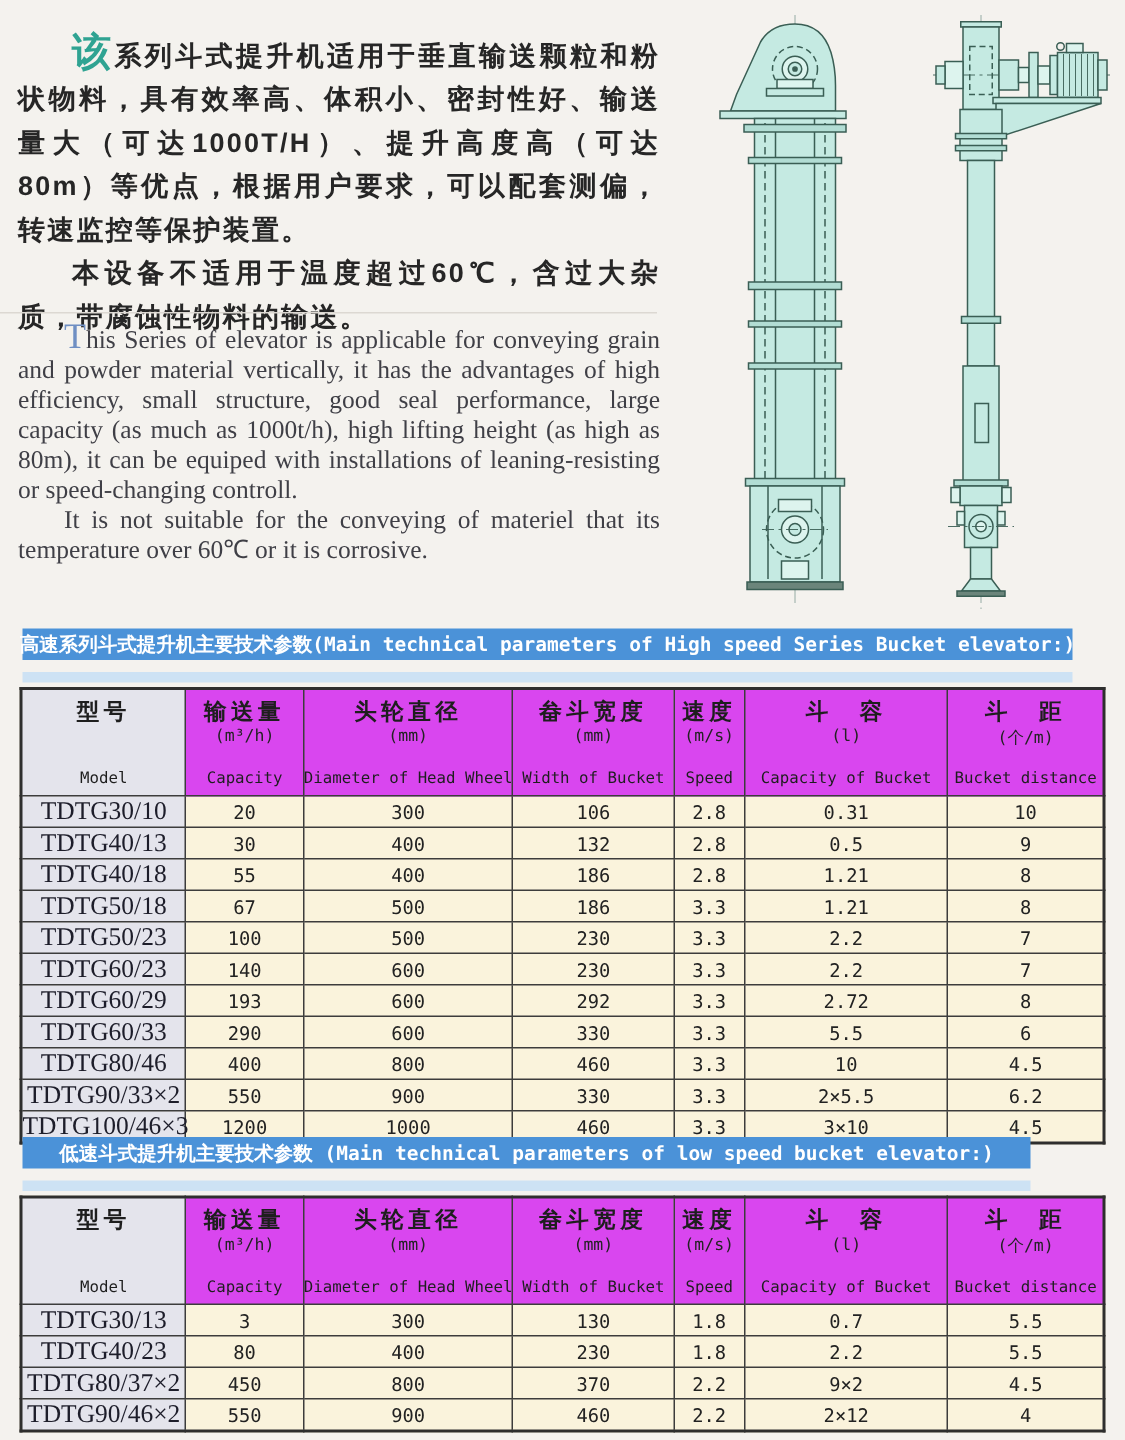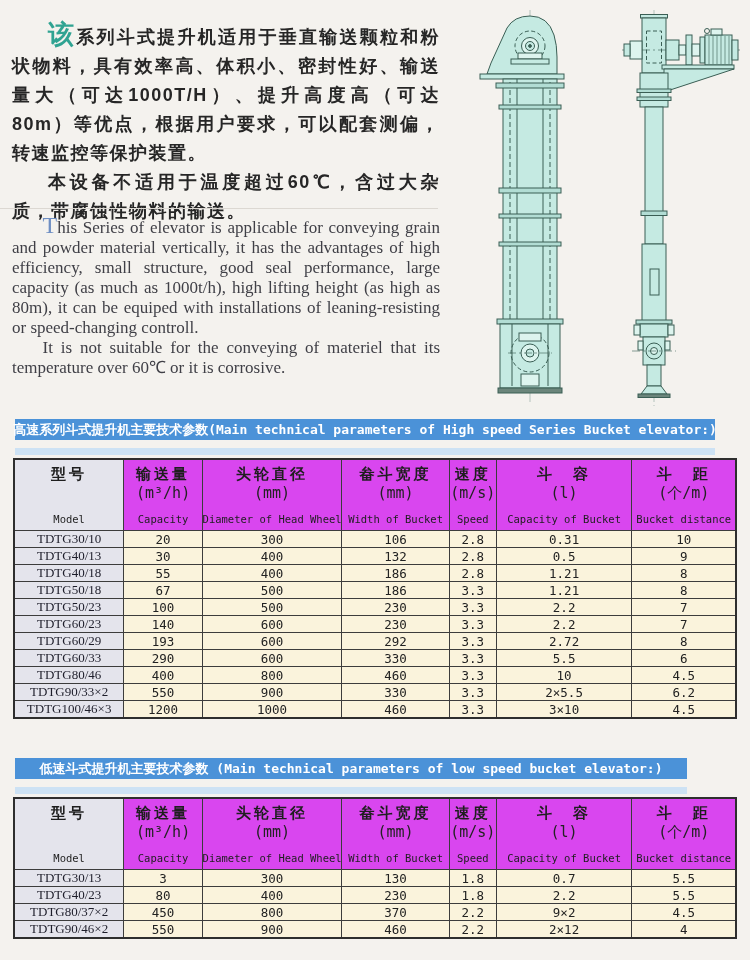--- a/index.html
+++ b/index.html
@@ -48,30 +48,30 @@
   }
   #table1{top:458px;}
   #table2{top:797px;}
   .data-table th,.data-table td{border:1px solid #3c3c3c;}
   .data-table th{
     height:64px;padding:3px 1px;vertical-align:middle;background:#d946ef;
   }
   .data-table th:first-child{background:#e4e4ec;}
   .h-wrap{display:flex;flex-direction:column;justify-content:space-between;height:60px;align-items:center;}
   .h-zh{font-size:15px;font-weight:bold;letter-spacing:3px;color:#1e1e1e;white-space:nowrap;}
-  .h-unit{font-family:"DejaVu Sans Mono", monospace;font-size:15px;font-weight:normal;color:#222;}
+  .h-unit{font-family:"DejaVu Sans Mono", monospace;font-size:11px;font-weight:normal;color:#222;}
   .h-en{font-family:"DejaVu Sans Mono", monospace;font-size:10.5px;font-weight:normal;color:#1e1e1e;white-space:nowrap;}
   .data-table td{
     height:16px;text-align:center;vertical-align:middle;padding:0;
     font-family:"DejaVu Sans Mono", monospace;font-size:12.5px;color:#222;
     white-space:nowrap;
   }
   td.model-cell{
     background:#e4e4ec;
-    font-family:"Liberation Serif", serif;font-size:13px;color:#1d1d2a;
+    font-family:"Liberation Serif", serif;font-size:17px;color:#1d1d2a;
   }
 </style>
 </head>
 <body>
 
 <div class="intro-zh">
   <p><span class="drop-zh">该</span><span>系列斗式提升机适用于垂直输送颗粒和粉状物料，具有效率高、体积小、密封性好、输送量大（可达1000T/H）、提升高度高（可达80m）等优点，根据用户要求，可以配套测偏，转速监控等保护装置。</span></p>
   <p>本设备不适用于温度超过60℃，含过大杂质，带腐蚀性物料的输送。</p>
 </div>
 

